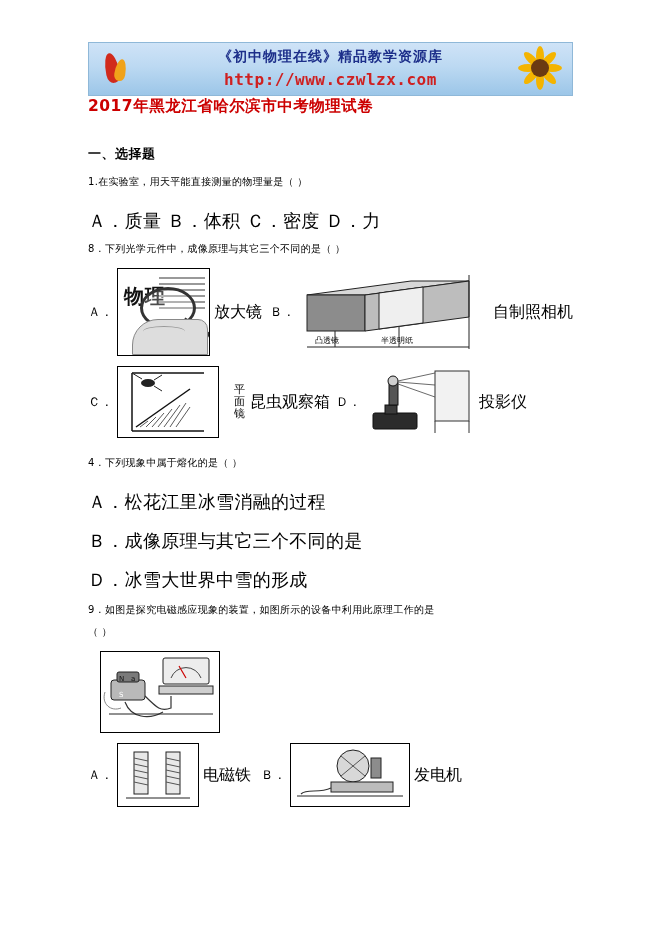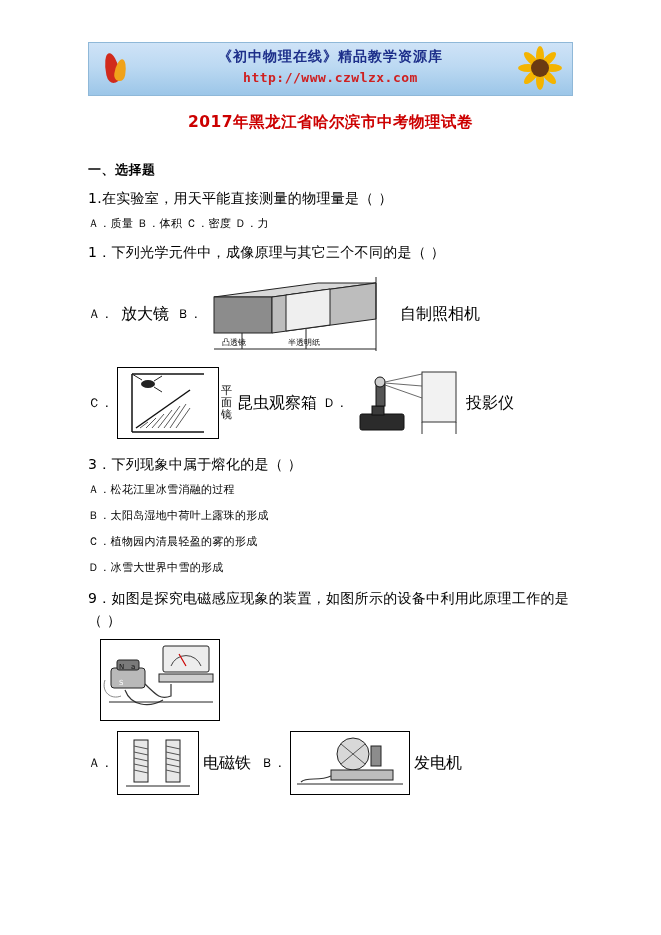--- a/index.html
+++ b/index.html
@@ -70,21 +70,21 @@
     color: #1d2f8a;
     letter-spacing: 1px;
   }
   .banner-url {
     position: absolute;
     left: 0;
     right: 0;
     top: 27px;
     text-align: center;
     font-family: "DejaVu Sans Mono", "Liberation Mono", monospace;
-    font-size: 13px;
+    font-size: 16px;
     font-weight: bold;
     color: #cf2020;
     letter-spacing: 0.5px;
   }
   .sunflower {
     position: absolute;
     right: 10px;
     top: 3px;
     width: 44px;
     height: 44px;
@@ -105,44 +105,42 @@
     top: 0px;
     width: 8px;
     height: 20px;
     background: #f4b400;
     border-radius: 50%;
     transform-origin: 50% 22px;
   }
 
   
   .doc-title {
-    margin-top: 16px;
-    text-align: center;
     font-size: 15.5px;
     font-weight: bold;
     color: #cc0000;
     letter-spacing: 0.5px;
   }
 
   
   .section-head {
     margin-top: 28px;
     font-size: 13px;
     font-weight: bold;
     letter-spacing: 0.5px;
   }
   .q {
     margin-top: 10px;
-    font-size: 14px;
+    font-size: 10px;
     line-height: 18px;
     letter-spacing: 0.3px;
   }
   .opt {
-    margin-top: 8px;
-    font-size: 11px;
+    margin-top: 21px;
+    font-size: 18px;
     line-height: 18px;
     letter-spacing: 0.3px;
   }
 
   
   .figrow {
     display: flex;
     align-items: center;
     margin-top: 10px;
   }
@@ -234,21 +232,21 @@
   
   .pic-emag { width: 80px; height: 62px; }
   
   .pic-gen { width: 118px; height: 62px; }
 
   .vlabel {
     font-size: 11px;
     line-height: 12px;
     width: 13px;
     text-align: center;
-    margin-left: 1px;
+    margin-left: 14px;
   }
 </style>
 </head>
 <body>
 
 <div class="page">
 
   <div class="banner">
     <div class="banner-left-icon">
       <div class="flame"></div>
@@ -269,24 +267,38 @@
     </div>
   </div>
 
   <div class="doc-title">2017年黑龙江省哈尔滨市中考物理试卷</div>
 
   <div class="section-head">一、选择题</div>
 
   <div class="q">1.在实验室，用天平能直接测量的物理量是（        ）</div>
   <div class="opt">Ａ．质量     Ｂ．体积     Ｃ．密度      Ｄ．力</div>
 
-  <div class="q">1．下列光学元件中，成像原理与其它三个不同的是（        ）</div>
+  <div class="q">8．下列光学元件中，成像原理与其它三个不同的是（        ）</div>
 
   <div class="figrow">
     <span class="figlabel">Ａ．</span>
+    <div class="pic pic-magnifier">
+      <div class="mag-text">物理</div>
+      <div class="mag-lines">
+          <i></i>
+          <i></i>
+          <i></i>
+          <i></i>
+          <i></i>
+          <i></i>
+        </div>
+      <div class="mag-circle"></div>
+      <div class="mag-handle"></div>
+      <div class="hand"></div>
+    </div>
     <span class="figcap">放大镜</span>
     <span class="figlabel" style="margin-left:8px">Ｂ．</span>
     <div class="pic-camera">
       <svg class="cam-svg" width="190" height="86" viewBox="0 0 190 86">
         <polygon points="8,26 112,12 170,12 66,26" fill="#d8d8d8" stroke="#222" stroke-width="1"></polygon>
         <rect x="8" y="26" width="58" height="36" fill="#8c8c8c" stroke="#222" stroke-width="1"></rect>
         <polygon points="66,26 170,12 170,48 66,62" fill="#bdbdbd" stroke="#222" stroke-width="1"></polygon>
         <polygon points="80,24 124,18 124,54 80,60" fill="#efefef" stroke="#222" stroke-width="1"></polygon>
         <line x1="36" y1="62" x2="36" y2="78" stroke="#222" stroke-width="1"></line>
         <line x1="100" y1="58" x2="100" y2="78" stroke="#222" stroke-width="1"></line>
@@ -337,24 +349,23 @@
         <g stroke="#444" stroke-width="0.8">
           <line x1="33" y1="14" x2="70" y2="6"></line>
           <line x1="33" y1="17" x2="70" y2="30"></line>
           <line x1="33" y1="15" x2="70" y2="18"></line>
         </g>
       </svg>
     </div>
     <span class="figcap">投影仪</span>
   </div>
 
-  <div class="q" style="margin-top:16px">3．下列现象中属于熔化的是（        ）</div>
+  <div class="q" style="margin-top:16px">4．下列现象中属于熔化的是（        ）</div>
   <div class="opt">Ａ．松花江里冰雪消融的过程</div>
-  <div class="opt">Ｂ．太阳岛湿地中荷叶上露珠的形成</div>
-  <div class="opt">Ｃ．植物园内清晨轻盈的雾的形成</div>
+  <div class="opt">Ｂ．成像原理与其它三个不同的是</div>
   <div class="opt">Ｄ．冰雪大世界中雪的形成</div>
 
   <div class="q" style="margin-top:12px">9．如图是探究电磁感应现象的装置，如图所示的设备中利用此原理工作的是</div>
   <div class="q" style="margin-top:4px">（        ）</div>
 
   <div class="figrow">
     <div class="pic pic-induction" style="margin-left:12px">
       <svg width="118" height="80" viewBox="0 0 118 80">
         <rect x="62" y="6" width="46" height="26" rx="2" fill="#ededed" stroke="#222" stroke-width="1"></rect>
         <path d="M70 26 A16 16 0 0 1 100 26" fill="none" stroke="#444" stroke-width="1"></path>

